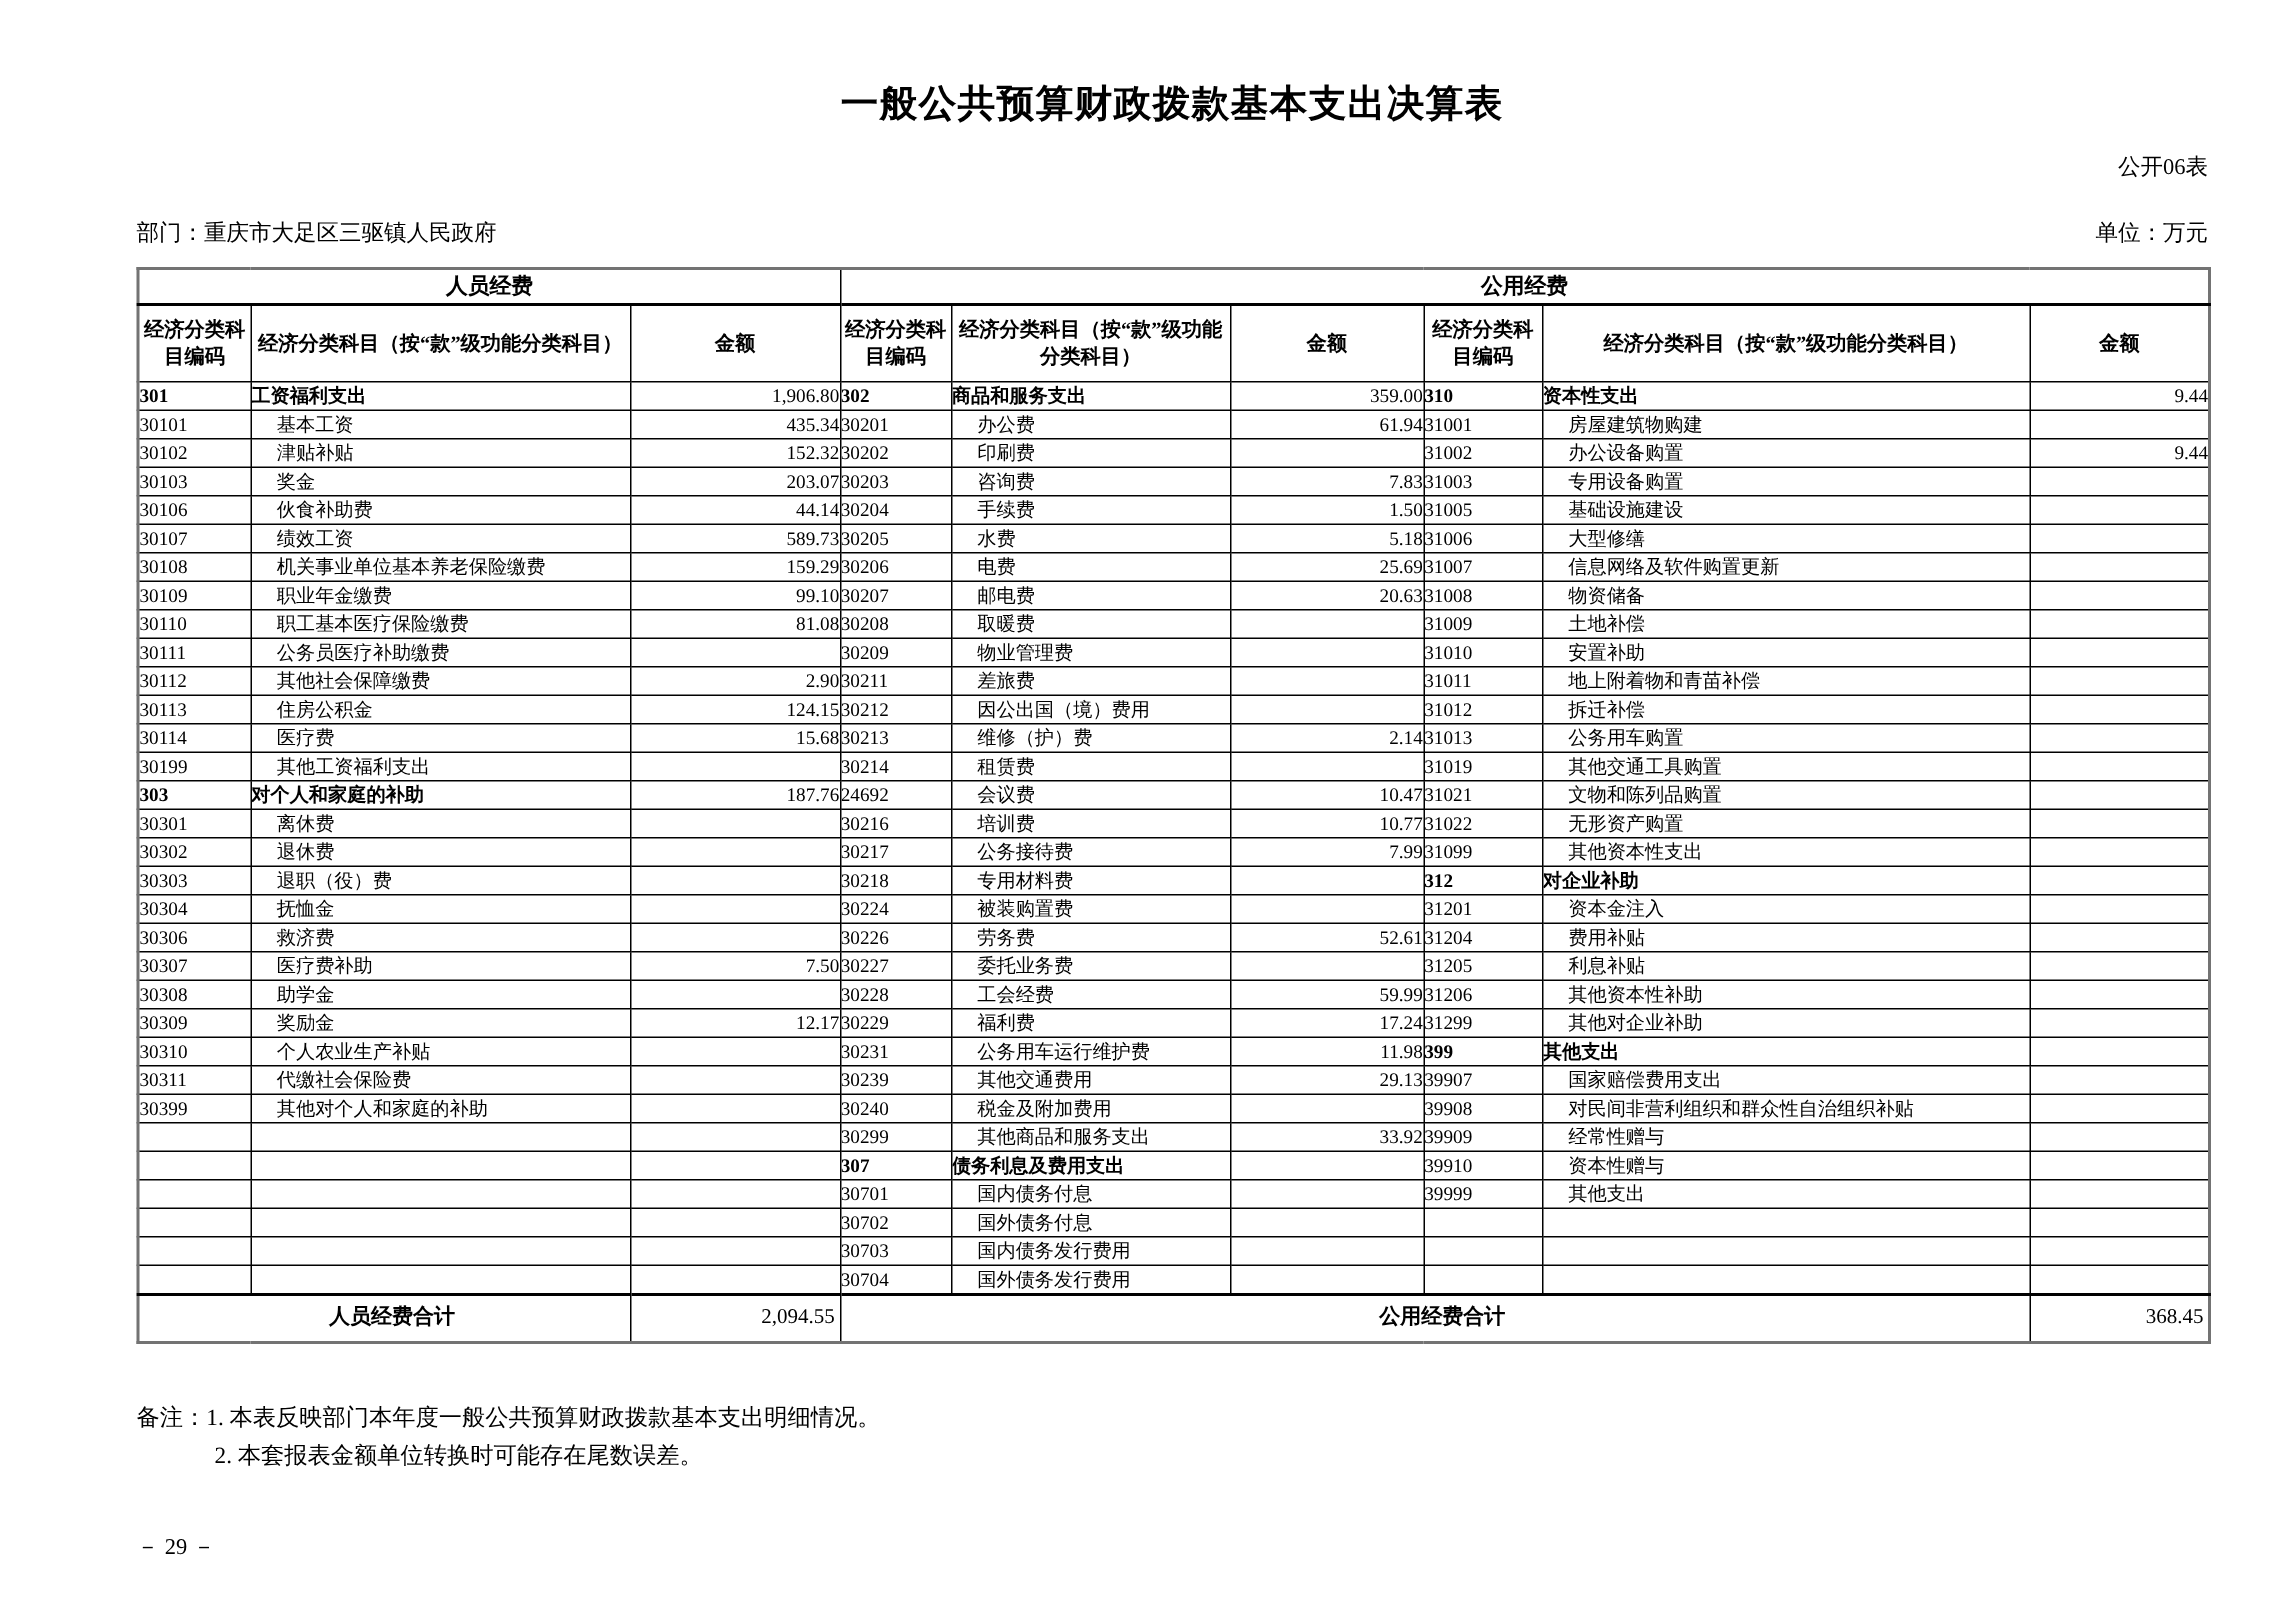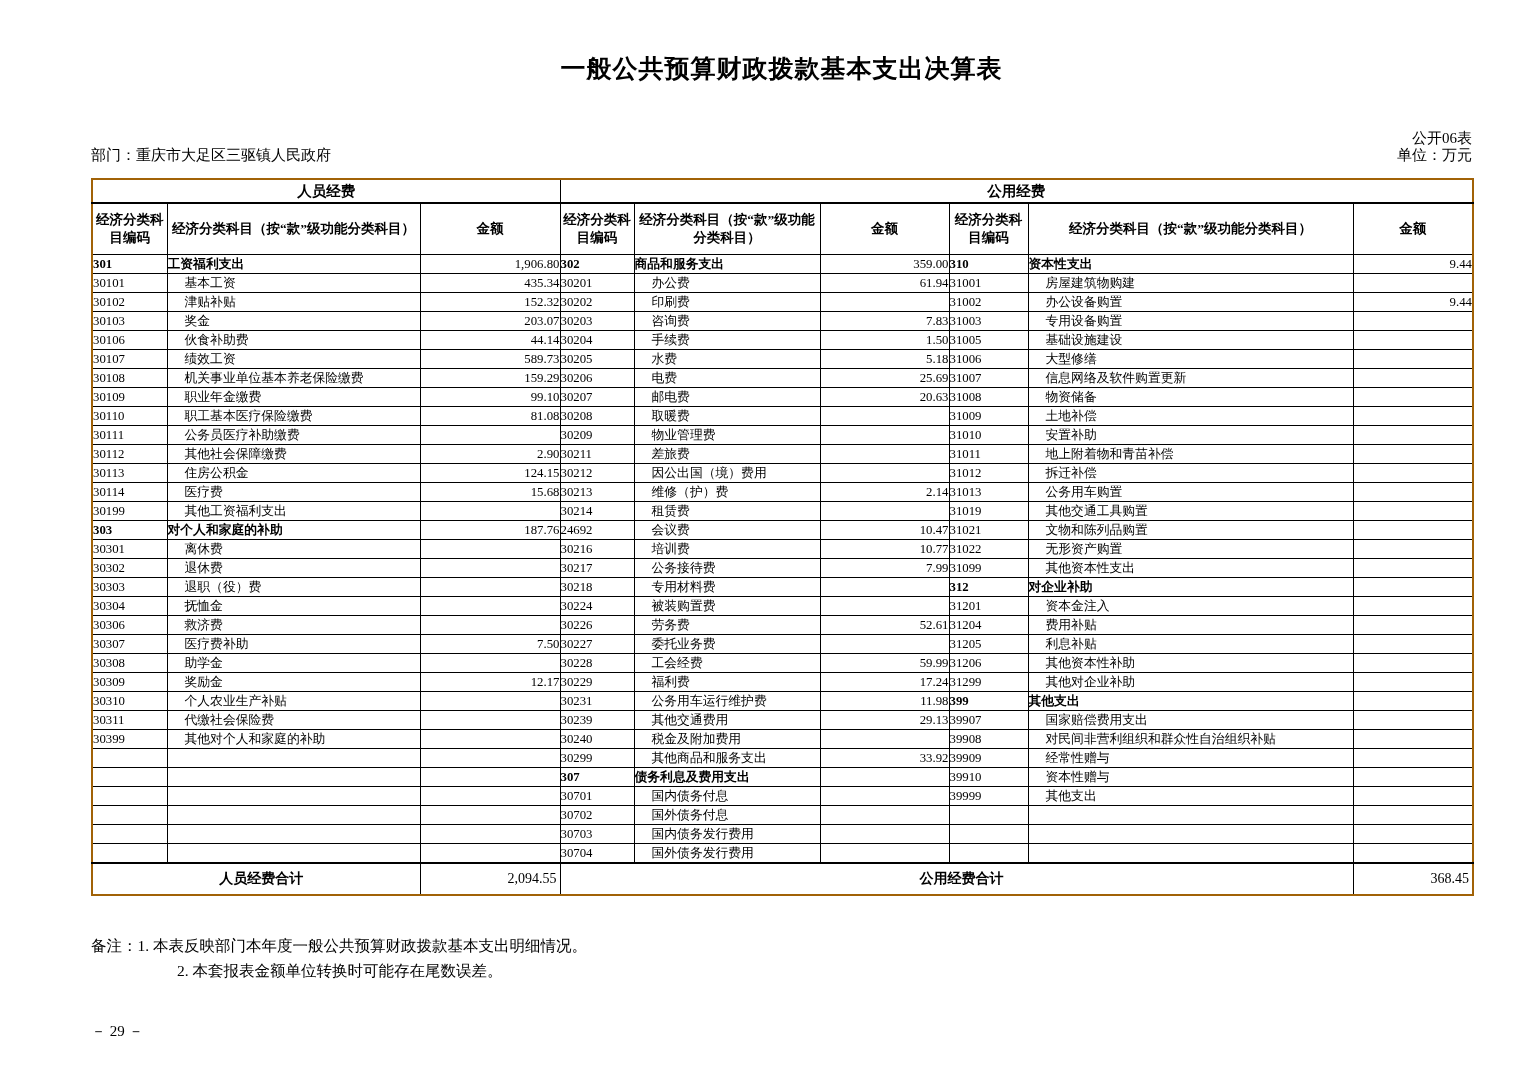--- a/index.html
+++ b/index.html
@@ -1,37 +1,37 @@
 <!DOCTYPE html>
 <html><head>
 <meta charset="utf-8">
 <style>
   html,body{margin:0;padding:0;background:#fff;}
   body{width:1515px;height:1069px;position:relative;font-family:"Liberation Serif","DejaVu Serif",serif;color:#000;}
   .content{position:absolute;left:91px;top:0;width:1381px;}
   .doc-title{position:absolute;top:52px;left:0;width:100%;text-align:center;font-size:25px;font-weight:bold;letter-spacing:1px;}
-  .table-code{position:absolute;top:102px;right:0;font-size:15px;margin-top:27px;}
+  .table-code{position:absolute;top:102px;right:0;font-size:15px;}
   .meta-row{position:absolute;top:146px;left:0;width:100%;font-size:15px;font-family:Liberation Mono, monospace;}
   .meta-dept{float:left;}
   .meta-unit{float:right;}
-  table.main{position:absolute;top:178px;left:0;border-collapse:collapse;table-layout:fixed;width:1381px;border:2px solid #a16207;}
+  table.main{position:absolute;top:178px;left:0;border-collapse:collapse;table-layout:fixed;width:1381px;border:2px solid #737373;}
   table.main td{border:1px solid #000;overflow:hidden;}
   tr.grp-row td{border-bottom:2px solid #000;font-weight:bold;text-align:center;font-size:14.5px;height:20px;line-height:1;}
   tr.hdr-row td{text-align:center;font-weight:bold;font-size:13.5px;height:50px;line-height:1.3;padding:0 2px;white-space:normal;}
   tbody.rows td{height:18px;line-height:1;font-size:12.8px;white-space:nowrap;padding:0;}
   td.code{padding-left:2px;}
   td.cname{padding-left:3px;}
   td.cname.sub{padding-left:17px;}
   td.amt{text-align:right;padding-right:3px;}
   td.cat{font-weight:bold;}
   tr.tot-row td{border-top:2px solid #000;height:28px;font-size:14px;line-height:1;padding-left:11px;}
   tr.tot-row td.lbl{font-weight:bold;text-align:center;}
   tr.tot-row td.amt{font-weight:normal;}
   .notes{position:absolute;top:933px;left:0;font-size:15.5px;line-height:25px;}
-  .notes .line2{margin-left:86px;}
+  .notes .line2{margin-left:52px;}
   .page-num{position:absolute;top:1022px;left:0;width:100%;text-align:left;font-size:15px;}
 </style>
 </head>
 <body>
 
 <div class="content">
   <div class="doc-title">一般公共预算财政拨款基本支出决算表</div>
   <div class="table-code">公开06表</div>
   <div class="meta-row">
     <span class="meta-dept">部门：重庆市大足区三驱镇人民政府</span>

